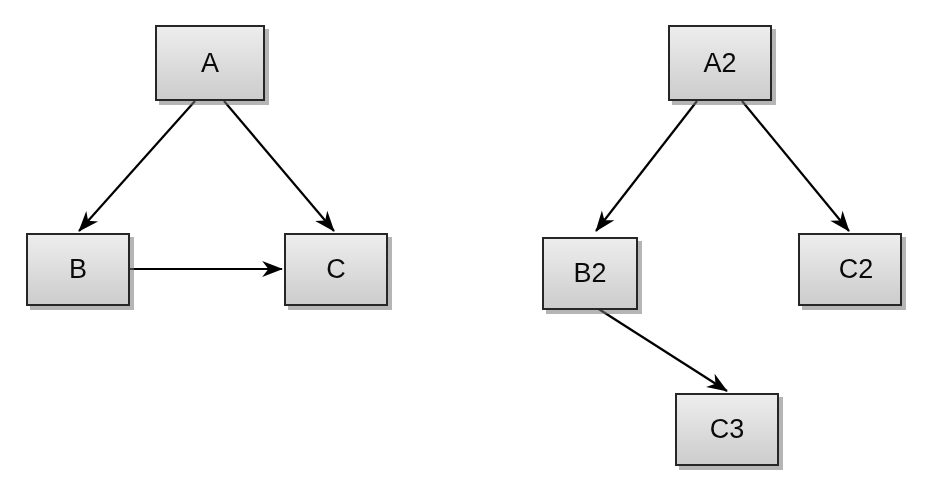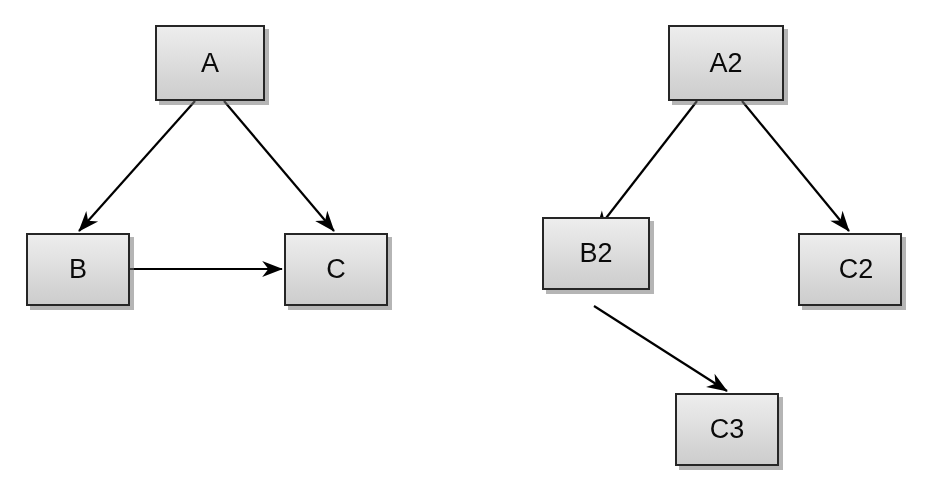--- a/index.html
+++ b/index.html
@@ -70,24 +70,24 @@
   <div id="nodes-group">
       <div class="node" style="left: 155px; top: 25px; width: 110px; height: 76px;">
         <span class="node-label">A</span>
       </div>
       <div class="node" style="left: 26px; top: 233px; width: 104px; height: 73px;">
         <span class="node-label">B</span>
       </div>
       <div class="node" style="left: 284px; top: 233px; width: 104px; height: 73px;">
         <span class="node-label">C</span>
       </div>
-      <div class="node" style="left: 668px; top: 25px; width: 116px; height: 76px;">
+      <div class="node" style="left: 668px; top: 25px; width: 104px; height: 76px;">
         <span class="node-label">A2</span>
       </div>
-      <div class="node" style="left: 542px; top: 217px; width: 108px; height: 73px;">
+      <div class="node" style="left: 542px; top: 237px; width: 96px; height: 73px;">
         <span class="node-label">B2</span>
       </div>
       <div class="node" style="left: 798px; top: 233px; width: 104px; height: 73px; padding-left: 12px;">
         <span class="node-label">C2</span>
       </div>
       <div class="node" style="left: 675px; top: 393px; width: 104px; height: 73px; justify-content: center;">
         <span class="node-label">C3</span>
       </div>
     </div>
 

